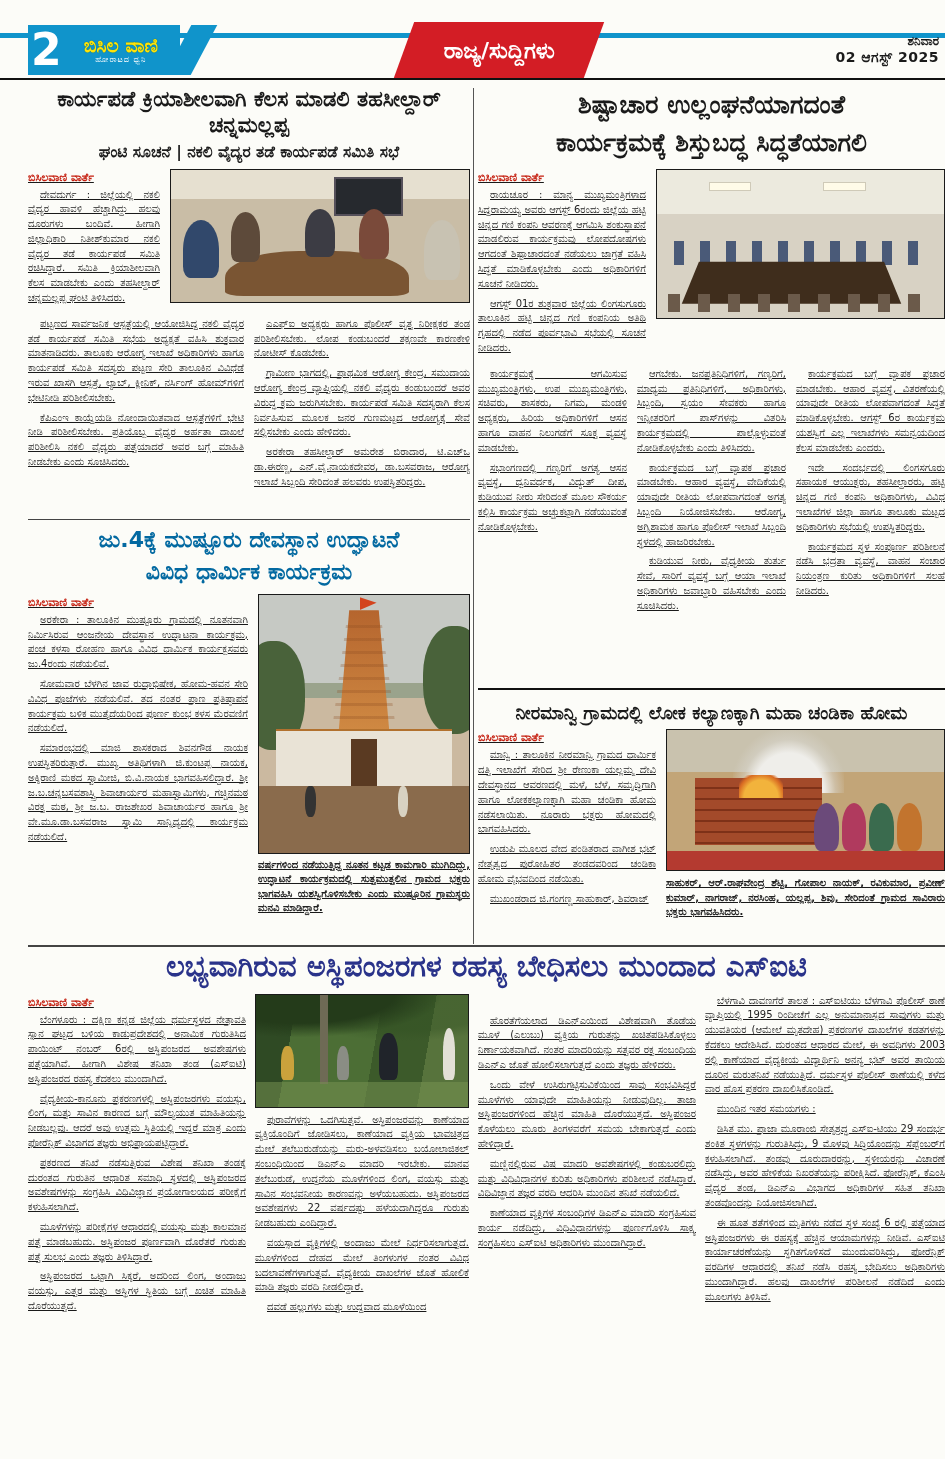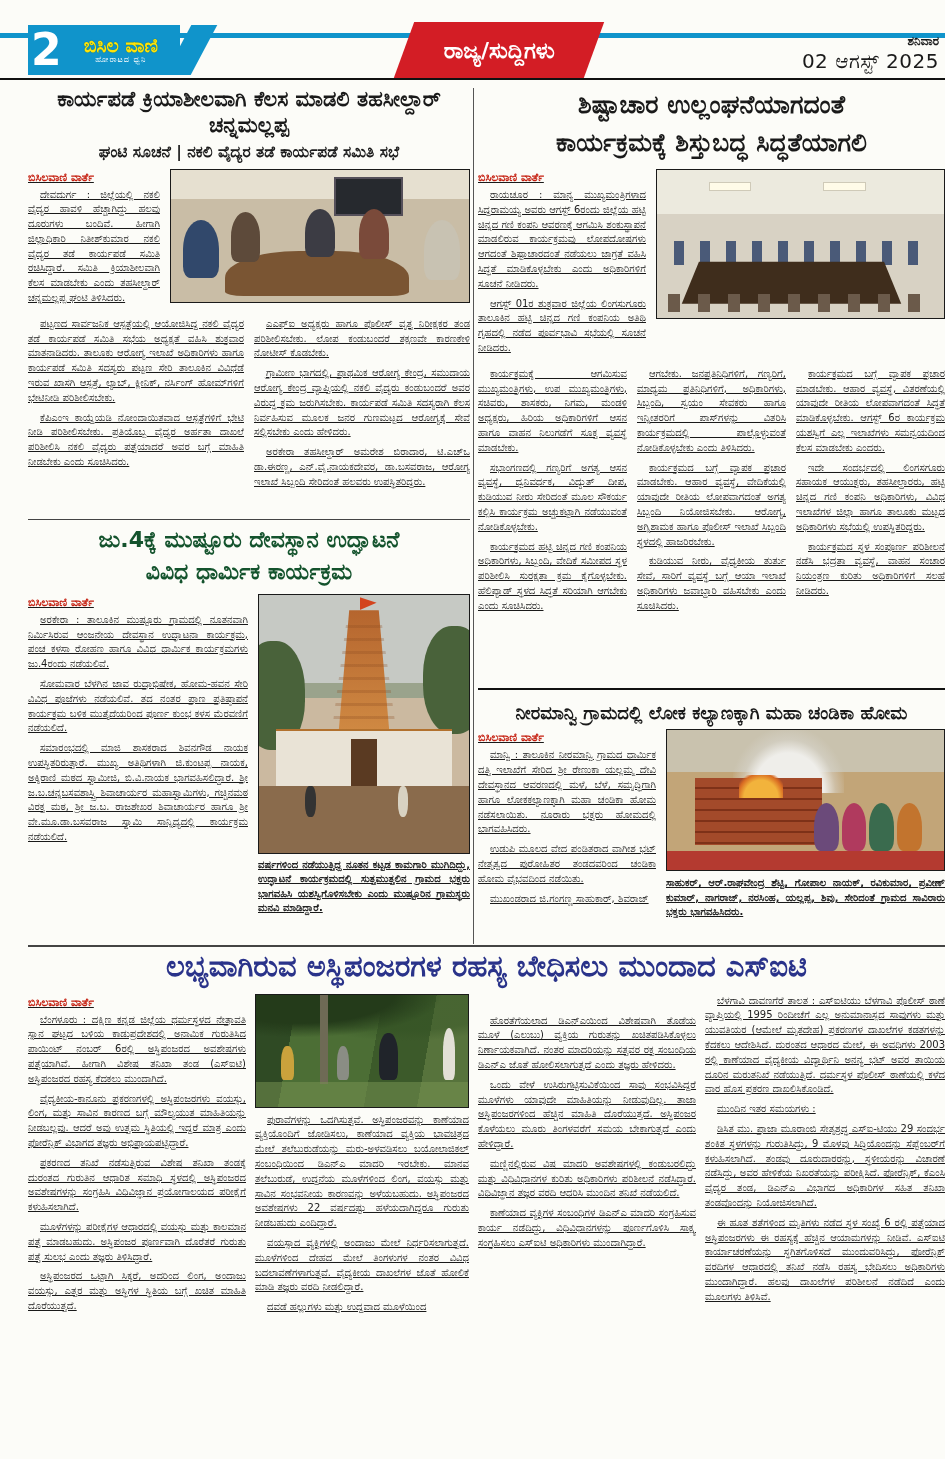--- a/index.html
+++ b/index.html
@@ -25,21 +25,21 @@
   .masthead { font-size:19px; font-weight:bold; color:#ffe20a; line-height:1.1; text-shadow:0 0 1px #064; }
   .tagline  { font-size:8px; color:#ffffff; font-weight:normal; letter-spacing:1px; }
   .section-tab {
     position:absolute; left:404px; top:2px; width:190px; height:56px;
     background:#d31d25; transform:skewX(-20deg); z-index:3;
     display:flex; align-items:center; justify-content:center;
   }
   .section-label { transform:skewX(20deg); color:#ffffff; font-size:22px; font-weight:bold; white-space:nowrap; }
   .datebox { position:absolute; right:6px; top:14px; text-align:right; line-height:1.25; z-index:2;margin-left:38px; }
   .day  { font-size:12px; font-weight:bold; }
-  .date { font-size:20px; font-weight:normal; letter-spacing:.5px; }
+  .date { font-size:14px; font-weight:bold; letter-spacing:.5px; }
   .header-rule { position:absolute; left:0; bottom:0; width:100%; height:2px; background:#111; }
 
   
   .vrule { position:absolute; width:1px; background:#555; }
   .hrule { position:absolute; height:1px; background:#444; }
 
   
   article { position:absolute; overflow:hidden; }
   .byline { color:#c52011; font-weight:bold; font-size:11px; margin:2px 0 4px; }
   .para { margin:0 0 5px; font-size:10px; line-height:1.48; text-align:justify; text-indent:12px; color:#1c1c1c; }
@@ -79,21 +79,21 @@
   .pc-table { position:absolute; left:12%; bottom:10%; width:70%; height:30%; background:#3f2d1c; transform:perspective(80px) rotateX(18deg); }
   .pc-row1 { position:absolute; left:6%; bottom:36%; width:88%; height:16%;
     background:repeating-linear-gradient(90deg,#4a5a78 0 10px,transparent 10px 26px); }
   .pc-row2 { position:absolute; left:4%; bottom:4%; width:92%; height:12%;
     background:repeating-linear-gradient(90deg,#6b5a4a 0 12px,transparent 12px 30px); }
   .a2-row2 { margin-top:6px; }
   .a2-c { width:149px; }
 
   
   .a3 { left:28px; top:524px; width:442px; height:420px; }
-  .a3-head { font-size:22px; font-weight:bold; text-align:center; line-height:1.45; color:#14532d; }
+  .a3-head { font-size:22px; font-weight:bold; text-align:center; line-height:1.45; color:#0369a1; }
   .a3-row { margin-top:6px; }
   .a3-l { width:220px; }
   .a3-r { width:212px; }
   .photo-temple { width:212px; height:260px; background:linear-gradient(#c6c9c4 0 34%, #9aa38c 34% 40%, #cbb9a0 40%); }
   .pt-tree1,.pt-tree2 { position:absolute; top:18%; width:30%; height:42%; background:#49623a; border-radius:45%; }
   .pt-tree1 { left:-8%; } .pt-tree2 { right:-8%; top:12%; }
   .pt-tower { position:absolute; left:34%; top:6%; width:32%; height:48%;
     background:linear-gradient(#b5652e, #d08a43); clip-path:polygon(28% 0,72% 0,88% 100%,12% 100%); }
   .pt-tower-bands { position:absolute; left:30%; top:8%; width:40%; height:44%;
     background:repeating-linear-gradient(#0000 0 10px, #8a4a1f44 10px 13px); clip-path:polygon(30% 0,70% 0,88% 100%,12% 100%); }
@@ -229,21 +229,20 @@
         <div class="pc-light2"></div>
         <div class="pc-row1"></div>
         <div class="pc-table"></div>
         <div class="pc-row2"></div>
       </div>
     </div>
     <div class="row a2-row2">
       <div class="col a2-c">
           <p class="para">ಕಾರ್ಯಕ್ರಮಕ್ಕೆ ಆಗಮಿಸುವ ಮುಖ್ಯಮಂತ್ರಿಗಳು, ಉಪ ಮುಖ್ಯಮಂತ್ರಿಗಳು, ಸಚಿವರು, ಶಾಸಕರು, ನಿಗಮ, ಮಂಡಳಿ ಅಧ್ಯಕ್ಷರು, ಹಿರಿಯ ಅಧಿಕಾರಿಗಳಿಗೆ ಆಸನ ಹಾಗೂ ವಾಹನ ನಿಲುಗಡೆಗೆ ಸೂಕ್ತ ವ್ಯವಸ್ಥೆ ಮಾಡಬೇಕು.</p>
           <p class="para">ಸಭಾಂಗಣದಲ್ಲಿ ಗಣ್ಯರಿಗೆ ಅಗತ್ಯ ಆಸನ ವ್ಯವಸ್ಥೆ, ಧ್ವನಿವರ್ಧಕ, ವಿದ್ಯುತ್ ದೀಪ, ಕುಡಿಯುವ ನೀರು ಸೇರಿದಂತೆ ಮೂಲ ಸೌಕರ್ಯ ಕಲ್ಪಿಸಿ ಕಾರ್ಯಕ್ರಮ ಅಚ್ಚುಕಟ್ಟಾಗಿ ನಡೆಯುವಂತೆ ನೋಡಿಕೊಳ್ಳಬೇಕು.</p>
-          <p class="para">ಕಾರ್ಯಕ್ರಮದ ಹಟ್ಟಿ ಚಿನ್ನದ ಗಣಿ ಕಂಪನಿಯ ಅಧಿಕಾರಿಗಳು, ಸಿಬ್ಬಂದಿ, ವೇದಿಕೆ ಸಮೀಪದ ಸ್ಥಳ ಪರಿಶೀಲಿಸಿ ಸುರಕ್ಷತಾ ಕ್ರಮ ಕೈಗೊಳ್ಳಬೇಕು. ಹೆಲಿಪ್ಯಾಡ್ ಸ್ಥಳದ ಸಿದ್ಧತೆ ಸರಿಯಾಗಿ ಆಗಬೇಕು ಎಂದು ಸೂಚಿಸಿದರು.</p>
         </div>
       <div class="col a2-c">
           <p class="para">ಆಗಬೇಕು. ಜನಪ್ರತಿನಿಧಿಗಳಿಗೆ, ಗಣ್ಯರಿಗೆ, ಮಾಧ್ಯಮ ಪ್ರತಿನಿಧಿಗಳಿಗೆ, ಅಧಿಕಾರಿಗಳು, ಸಿಬ್ಬಂದಿ, ಸ್ವಯಂ ಸೇವಕರು ಹಾಗೂ ಇನ್ನೀತರರಿಗೆ ಪಾಸ್‌ಗಳನ್ನು ವಿತರಿಸಿ ಕಾರ್ಯಕ್ರಮದಲ್ಲಿ ಪಾಲ್ಗೊಳ್ಳುವಂತೆ ನೋಡಿಕೊಳ್ಳಬೇಕು ಎಂದು ತಿಳಿಸಿದರು.</p>
           <p class="para">ಕಾರ್ಯಕ್ರಮದ ಬಗ್ಗೆ ವ್ಯಾಪಕ ಪ್ರಚಾರ ಮಾಡಬೇಕು. ಆಹಾರ ವ್ಯವಸ್ಥೆ, ವೇದಿಕೆಯಲ್ಲಿ ಯಾವುದೇ ರೀತಿಯ ಲೋಪವಾಗದಂತೆ ಅಗತ್ಯ ಸಿಬ್ಬಂದಿ ನಿಯೋಜಿಸಬೇಕು. ಆರೋಗ್ಯ, ಅಗ್ನಿಶಾಮಕ ಹಾಗೂ ಪೊಲೀಸ್ ಇಲಾಖೆ ಸಿಬ್ಬಂದಿ ಸ್ಥಳದಲ್ಲಿ ಹಾಜರಿರಬೇಕು.</p>
           <p class="para">ಕುಡಿಯುವ ನೀರು, ವೈದ್ಯಕೀಯ ತುರ್ತು ಸೇವೆ, ಸಾರಿಗೆ ವ್ಯವಸ್ಥೆ ಬಗ್ಗೆ ಆಯಾ ಇಲಾಖೆ ಅಧಿಕಾರಿಗಳು ಜವಾಬ್ದಾರಿ ವಹಿಸಬೇಕು ಎಂದು ಸೂಚಿಸಿದರು.</p>
         </div>
       <div class="col a2-c">
           <p class="para">ಕಾರ್ಯಕ್ರಮದ ಬಗ್ಗೆ ವ್ಯಾಪಕ ಪ್ರಚಾರ ಮಾಡಬೇಕು. ಆಹಾರ ವ್ಯವಸ್ಥೆ, ವಿತರಣೆಯಲ್ಲಿ ಯಾವುದೇ ರೀತಿಯ ಲೋಪವಾಗದಂತೆ ಸಿದ್ಧತೆ ಮಾಡಿಕೊಳ್ಳಬೇಕು. ಆಗಸ್ಟ್ 6ರ ಕಾರ್ಯಕ್ರಮ ಯಶಸ್ವಿಗೆ ಎಲ್ಲ ಇಲಾಖೆಗಳು ಸಮನ್ವಯದಿಂದ ಕೆಲಸ ಮಾಡಬೇಕು ಎಂದರು.</p>
           <p class="para">ಇದೇ ಸಂದರ್ಭದಲ್ಲಿ ಲಿಂಗಸಗೂರು ಸಹಾಯಕ ಆಯುಕ್ತರು, ತಹಸೀಲ್ದಾರರು, ಹಟ್ಟಿ ಚಿನ್ನದ ಗಣಿ ಕಂಪನಿ ಅಧಿಕಾರಿಗಳು, ವಿವಿಧ ಇಲಾಖೆಗಳ ಜಿಲ್ಲಾ ಹಾಗೂ ತಾಲೂಕು ಮಟ್ಟದ ಅಧಿಕಾರಿಗಳು ಸಭೆಯಲ್ಲಿ ಉಪಸ್ಥಿತರಿದ್ದರು.</p>
           <p class="para">ಕಾರ್ಯಕ್ರಮದ ಸ್ಥಳ ಸಂಪೂರ್ಣ ಪರಿಶೀಲನೆ ನಡೆಸಿ ಭದ್ರತಾ ವ್ಯವಸ್ಥೆ, ವಾಹನ ಸಂಚಾರ ನಿಯಂತ್ರಣ ಕುರಿತು ಅಧಿಕಾರಿಗಳಿಗೆ ಸಲಹೆ ನೀಡಿದರು.</p>
@@ -253,21 +252,21 @@
 
   <article class="a3">
     <div class="a3-head">
       <div>ಜು.4ಕ್ಕೆ ಮುಷ್ಟೂರು ದೇವಸ್ಥಾನ ಉದ್ಘಾಟನೆ</div>
       <div>ವಿವಿಧ ಧಾರ್ಮಿಕ ಕಾರ್ಯಕ್ರಮ</div>
     </div>
     <div class="row a3-row">
       <div class="col a3-l">
         <div class="byline">ಬಿಸಿಲವಾಣಿ ವಾರ್ತೆ</div>
         <div>
-            <p class="para">ಅರಕೇರಾ : ತಾಲೂಕಿನ ಮುಷ್ಟೂರು ಗ್ರಾಮದಲ್ಲಿ ನೂತನವಾಗಿ ನಿರ್ಮಿಸಿರುವ ಆಂಜನೇಯ ದೇವಸ್ಥಾನ ಉದ್ಘಾಟನಾ ಕಾರ್ಯಕ್ರಮ, ಪಂಚ ಕಳಸಾ ರೋಹಣ ಹಾಗೂ ವಿವಿಧ ಧಾರ್ಮಿಕ ಕಾರ್ಯಕ್ರಮಗಳು ಜು.4ರಂದು ನಡೆಯಲಿವೆ.</p>
+            <p class="para">ಅರಕೇರಾ : ತಾಲೂಕಿನ ಮುಷ್ಟೂರು ಗ್ರಾಮದಲ್ಲಿ ನೂತನವಾಗಿ ನಿರ್ಮಿಸಿರುವ ಆಂಜನೇಯ ದೇವಸ್ಥಾನ ಉದ್ಘಾಟನಾ ಕಾರ್ಯಕ್ರಮ, ಪಂಚ ಕಳಸಾ ರೋಹಣ ಹಾಗೂ ವಿವಿಧ ಧಾರ್ಮಿಕ ಕಾರ್ಯಕ್ಬಸವರು ಜು.4ರಂದು ನಡೆಯಲಿವೆ.</p>
             <p class="para">ಸೋಮವಾರ ಬೆಳಗಿನ ಜಾವ ರುದ್ರಾಭಿಷೇಕ, ಹೋಮ-ಹವನ ಸೇರಿ ವಿವಿಧ ಪೂಜೆಗಳು ನಡೆಯಲಿವೆ. ತದ ನಂತರ ಪ್ರಾಣ ಪ್ರತಿಷ್ಠಾಪನೆ ಕಾರ್ಯಕ್ರಮ ಬಳಿಕ ಮುತ್ತೈದೆಯರಿಂದ ಪೂರ್ಣ ಕುಂಭ ಕಳಸ ಮೆರವಣಿಗೆ ನಡೆಯಲಿದೆ.</p>
             <p class="para">ಸಮಾರಂಭದಲ್ಲಿ ಮಾಜಿ ಶಾಸಕರಾದ ಶಿವನಗೌಡ ನಾಯಕ ಉಪಸ್ಥಿತರಿರುತ್ತಾರೆ. ಮುಖ್ಯ ಅತಿಥಿಗಳಾಗಿ ಜಿ.ಕುಂಟಪ್ಪ ನಾಯಕ, ಅಕ್ಕಿರಾಣಿ ಮಠದ ಸ್ವಾಮೀಜಿ, ಬಿ.ವಿ.ನಾಯಕ ಭಾಗವಹಿಸಲಿದ್ದಾರೆ. ಶ್ರೀ ಜ.ಬ.ಚನ್ನಬಸವಶಾಸ್ತ್ರಿ ಶಿವಾಚಾರ್ಯರ ಮಹಾಸ್ವಾಮಿಗಳು, ಗಚ್ಚಿನಮಠ ವಿರಕ್ತ ಮಠ, ಶ್ರೀ ಜ.ಬ. ರಾಜಶೇಖರ ಶಿವಾಚಾರ್ಯರ ಹಾಗೂ ಶ್ರೀ ವೇ.ಮೂ.ಡಾ.ಬಸವರಾಜ ಸ್ವಾಮಿ ಸಾನ್ನಿಧ್ಯದಲ್ಲಿ ಕಾರ್ಯಕ್ರಮ ನಡೆಯಲಿದೆ.</p>
           </div>
       </div>
       <div class="col a3-r">
         <div class="photo photo-temple">
           <div class="pt-tree1"></div>
           <div class="pt-tree2"></div>
           <div class="pt-tower"></div>
           <div class="pt-tower-bands"></div>

